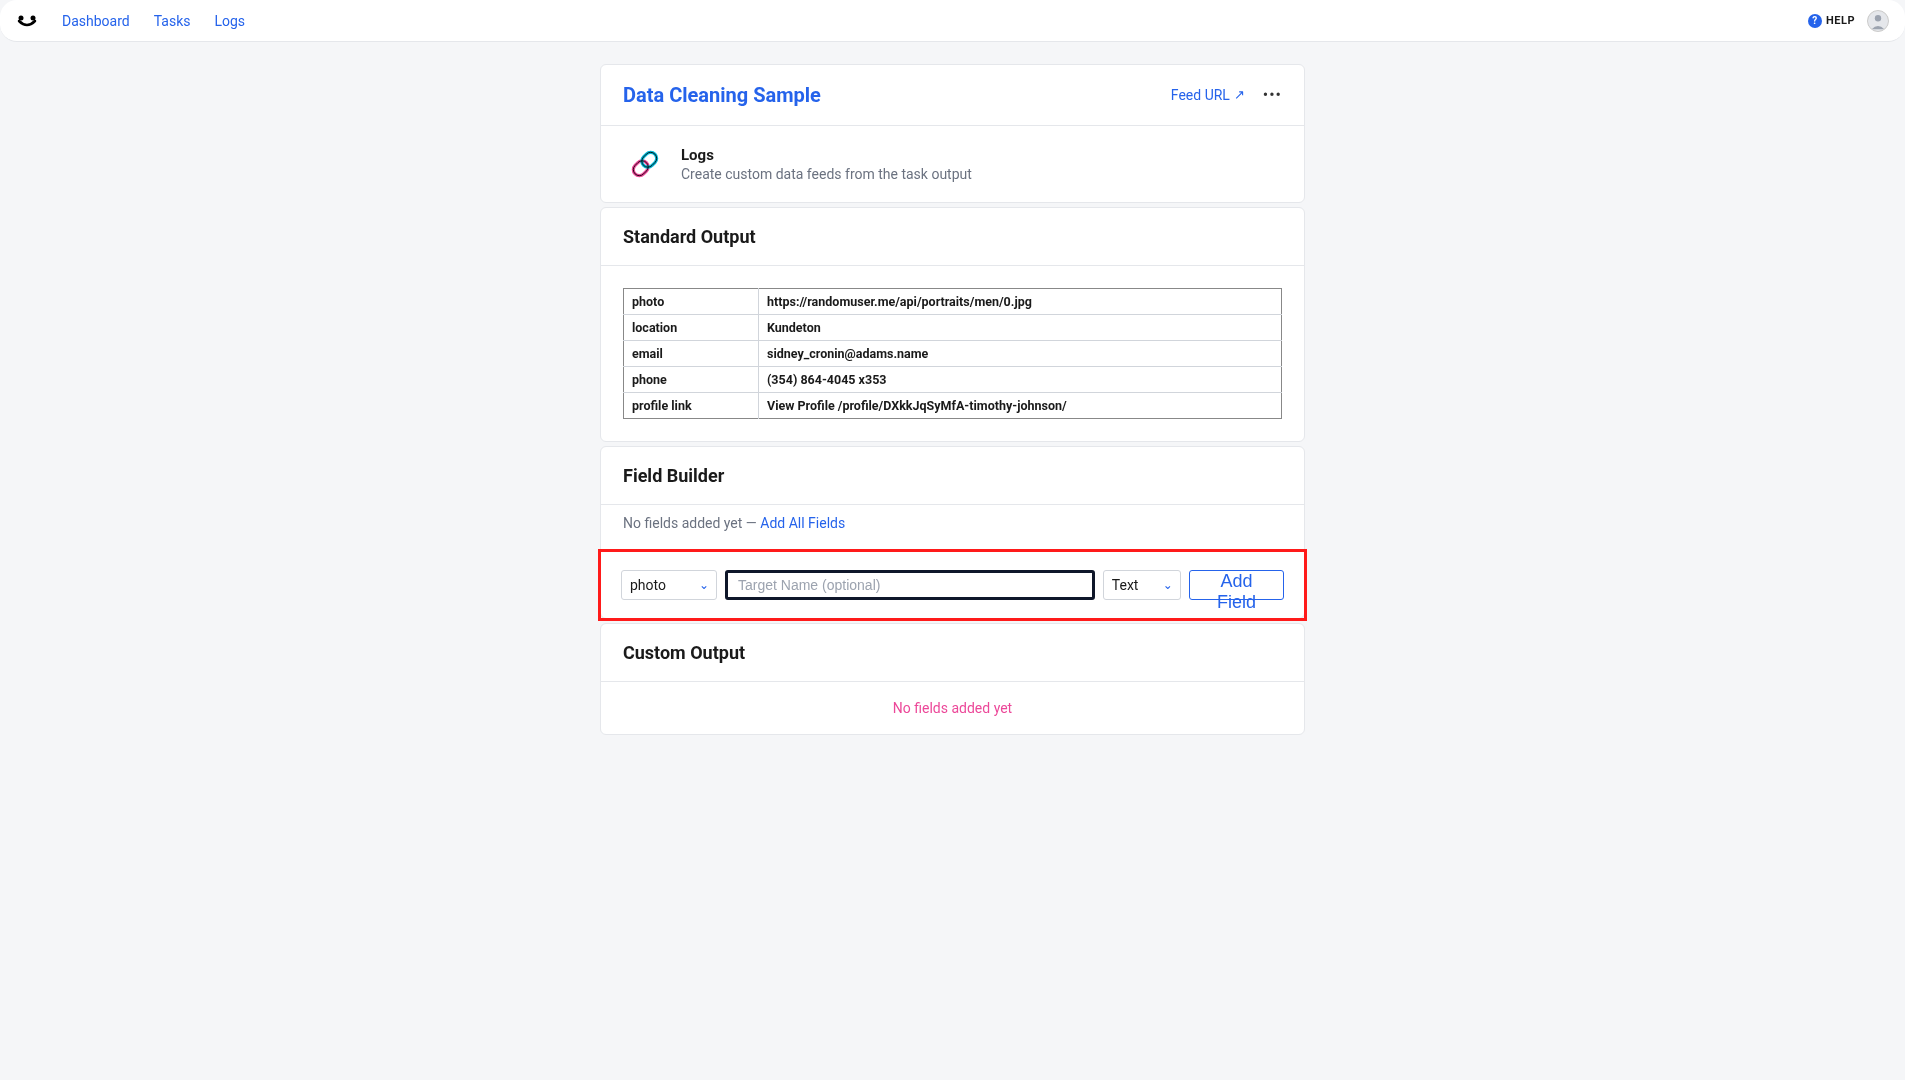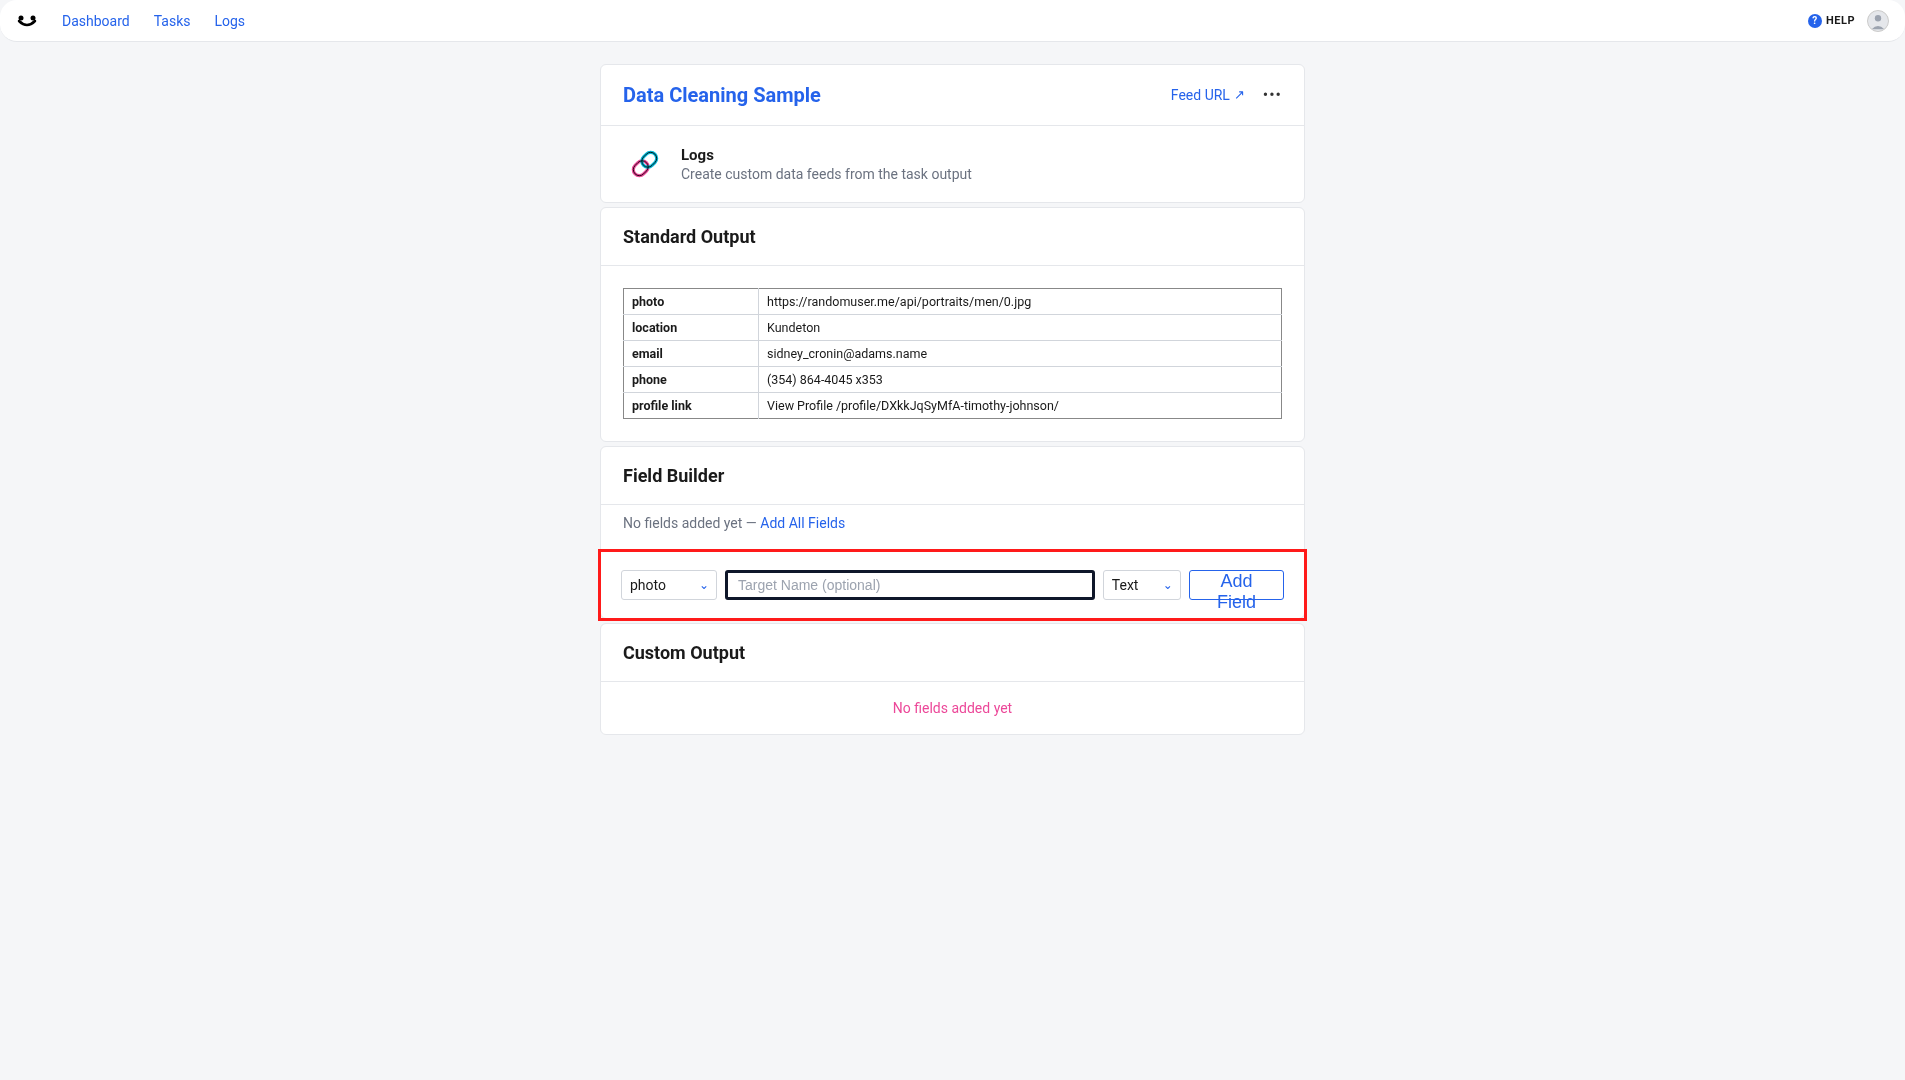--- a/index.html
+++ b/index.html
@@ -44,21 +44,21 @@
 .feeds-title { font-weight:700; font-size:15px; }
 .feeds-sub { color:#6b7280; font-size:14px; margin-top:2px; }
 
 .card-body { padding: 22px; }
 .std-table { width:100%; border-collapse:collapse; border:1.5px solid #888; }
 .std-table td { border:1px solid #d1d5db; padding:5px 8px; font-size:12.5px; }
 .std-table td.key { font-weight:700; width:135px; }
 .std-table tr:first-child td { border-top:none; }
 .std-table tr:last-child td { border-bottom:none; }
 .std-table td:first-child { border-left:none; }
-.std-table td:last-child { border-right:none; }
+.std-table td:last-child { border-right:none;font-weight:bold; }
 
 .empty-text { color:#6b7280; padding: 10px 22px 18px; font-size:14px; }
 .empty-link { color:#2563eb; }
 
 .highlight-box { border:3px solid #ff1a1a; padding: 18px 20px; display:flex; gap:8px; align-items:center; margin: 0 -3px -3px; }
 .select-wrap, .input-wrap { position:relative; }
 .sel { height:30px; border:1px solid #d1d5db; border-radius:3px; background:#fff; padding:0 28px 0 8px; font-size:14px; display:flex; align-items:center; min-width:0; }
 .sel-photo { width:96px; }
 .sel-text { width:78px; }
 .chev { position:absolute; right:8px; top:50%; transform:translateY(-50%); color:#2563eb; font-size:12px; pointer-events:none; }

